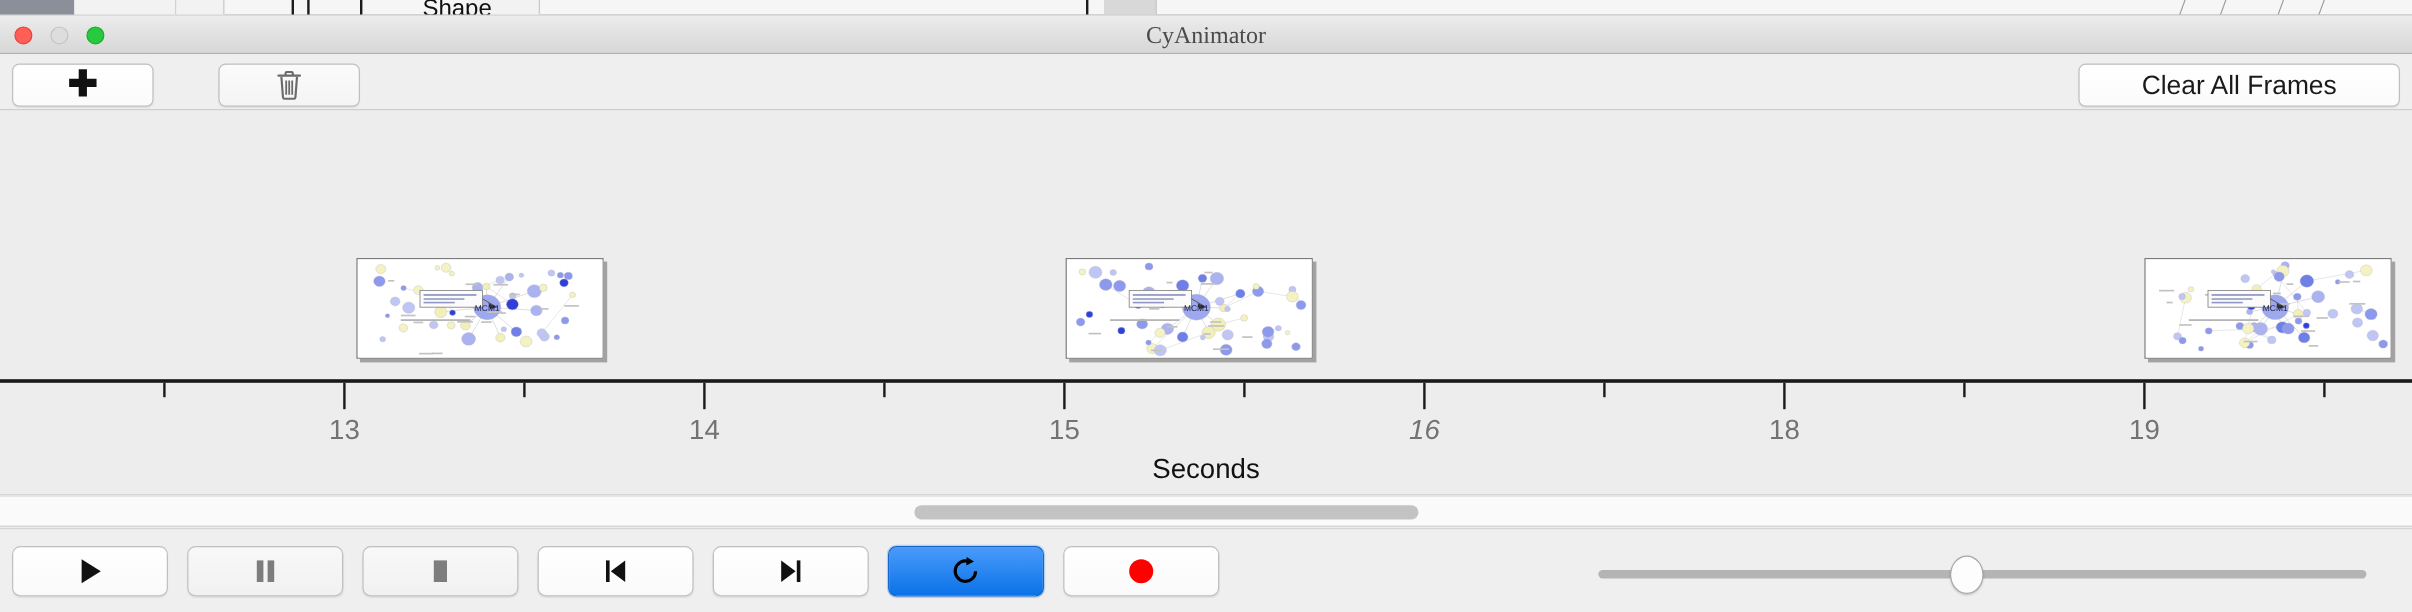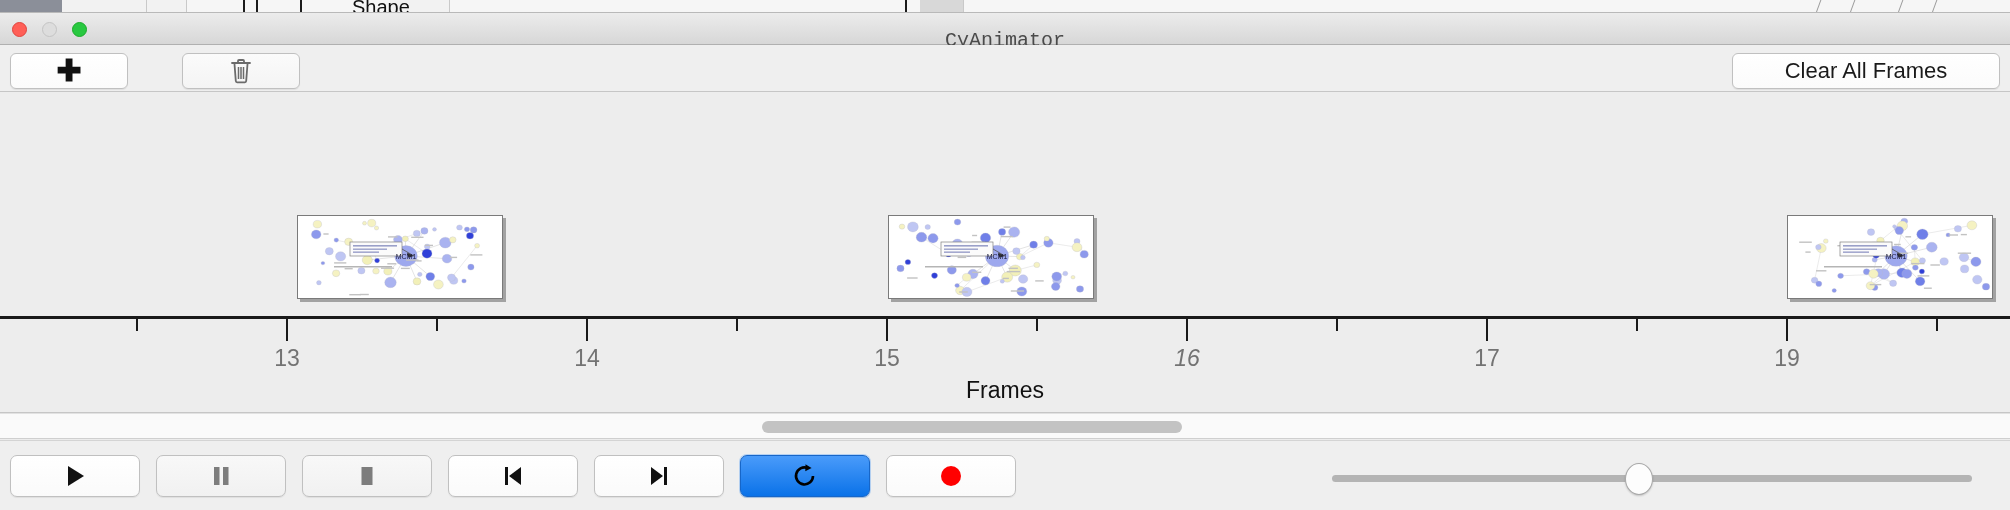--- a/index.html
+++ b/index.html
@@ -34,22 +34,21 @@
     background: linear-gradient(to bottom, #ececec 0%, #d7d7d7 100%);
     border-bottom: 1px solid #b0b0b0;
   }
   .traffic { position: absolute; top: 9px; width: 15px; height: 15px; border-radius: 50%; }
   .tl-close { left: 12px; background: #ff5f57; border: 1px solid #e0443e; }
   .tl-min   { left: 42px; background: #dddddd; border: 1px solid #c4c4c4; }
   .tl-max   { left: 72px; background: #28c840; border: 1px solid #1aab29; }
   .window-title {
     position: absolute; left: 0; right: 0; top: 6px;
     text-align: center; font-size: 20px; color: #4a4a4a;
-    font-family: Liberation Mono, monospace;
-    margin-top: 10px;
+    font-family: Liberation Serif, serif;
   }
 
   
   .toolbar {
     position: absolute; left: 0; top: 45px; width: 2010px; height: 47px;
     background: #efefef;
     border-bottom: 1px solid #c6c6c6;
   }
   .btn {
     position: absolute;
@@ -202,36 +201,36 @@
 
     <div class="btn btn-clear">
       <span>Clear All Frames</span>
     </div>
   </div>
 
   <div class="timeline-panel">
     <div class="timeline-inner" id="timeline-inner">
 
       <div class="axis-line"></div>
-      <div class="axis-title">Frames</div>
+      <div class="axis-title">Seconds</div>
     <div class="tick minor" style="left: 136px;"></div>
         <div class="tick major" style="left: 286px;"></div>
         <div class="tick-label" style="left: 287px;">13</div>
         <div class="tick minor" style="left: 436px;"></div>
         <div class="tick major" style="left: 586px;"></div>
         <div class="tick-label" style="left: 587px;">14</div>
         <div class="tick minor" style="left: 736px;"></div>
         <div class="tick major" style="left: 886px;"></div>
         <div class="tick-label" style="left: 887px;">15</div>
         <div class="tick minor" style="left: 1036px;"></div>
         <div class="tick major" style="left: 1186px;"></div>
         <div class="tick-label" style="left: 1187px; font-style: italic;">16</div>
         <div class="tick minor" style="left: 1336px;"></div>
         <div class="tick major" style="left: 1486px;"></div>
-        <div class="tick-label" style="left: 1487px;">17</div>
+        <div class="tick-label" style="left: 1487px;">18</div>
         <div class="tick minor" style="left: 1636px;"></div>
         <div class="tick major" style="left: 1786px;"></div>
         <div class="tick-label" style="left: 1787px;">19</div>
         <div class="tick minor" style="left: 1936px;"></div>
         <div class="frame" style="left: 297px; top: 123px;">
           <svg viewBox="0 0 206 84">
             <rect width="206" height="84" fill="#ffffff"></rect>
             <line x1="108" y1="40" x2="149.0" y2="42.7" stroke="#c9c9c9" stroke-width="0.5"></line>
             <line x1="108" y1="40" x2="132.3" y2="60.5" stroke="#c9c9c9" stroke-width="0.5"></line>
             <line x1="108" y1="40" x2="119.0" y2="65.4" stroke="#c9c9c9" stroke-width="0.5"></line>

